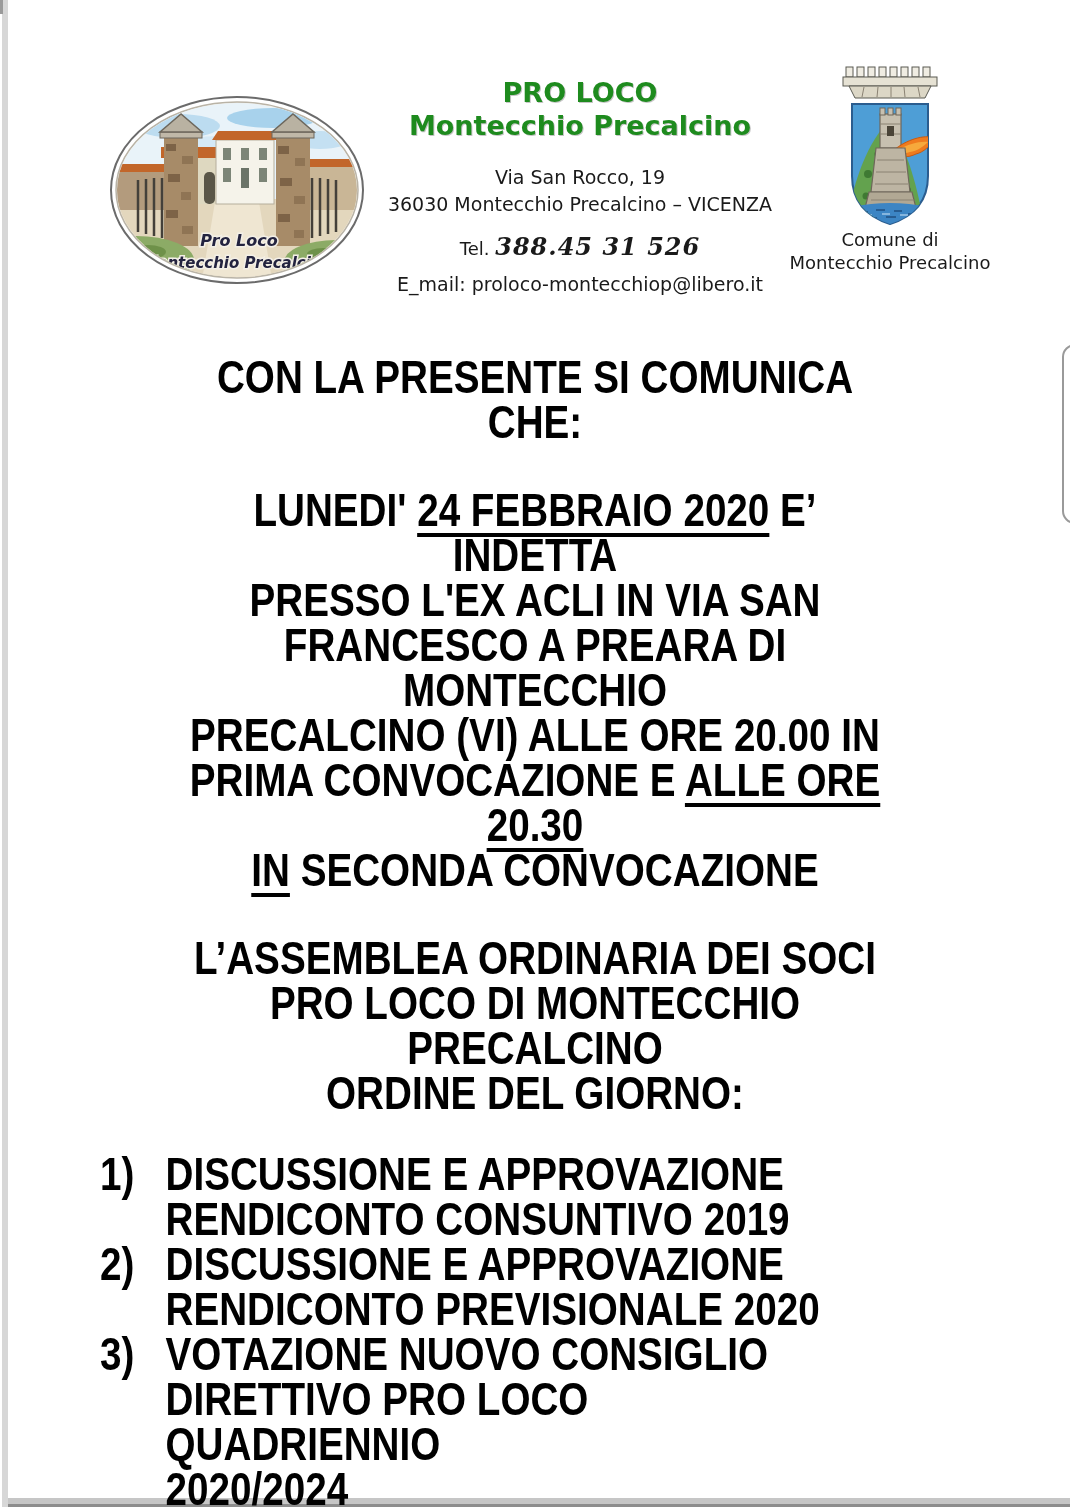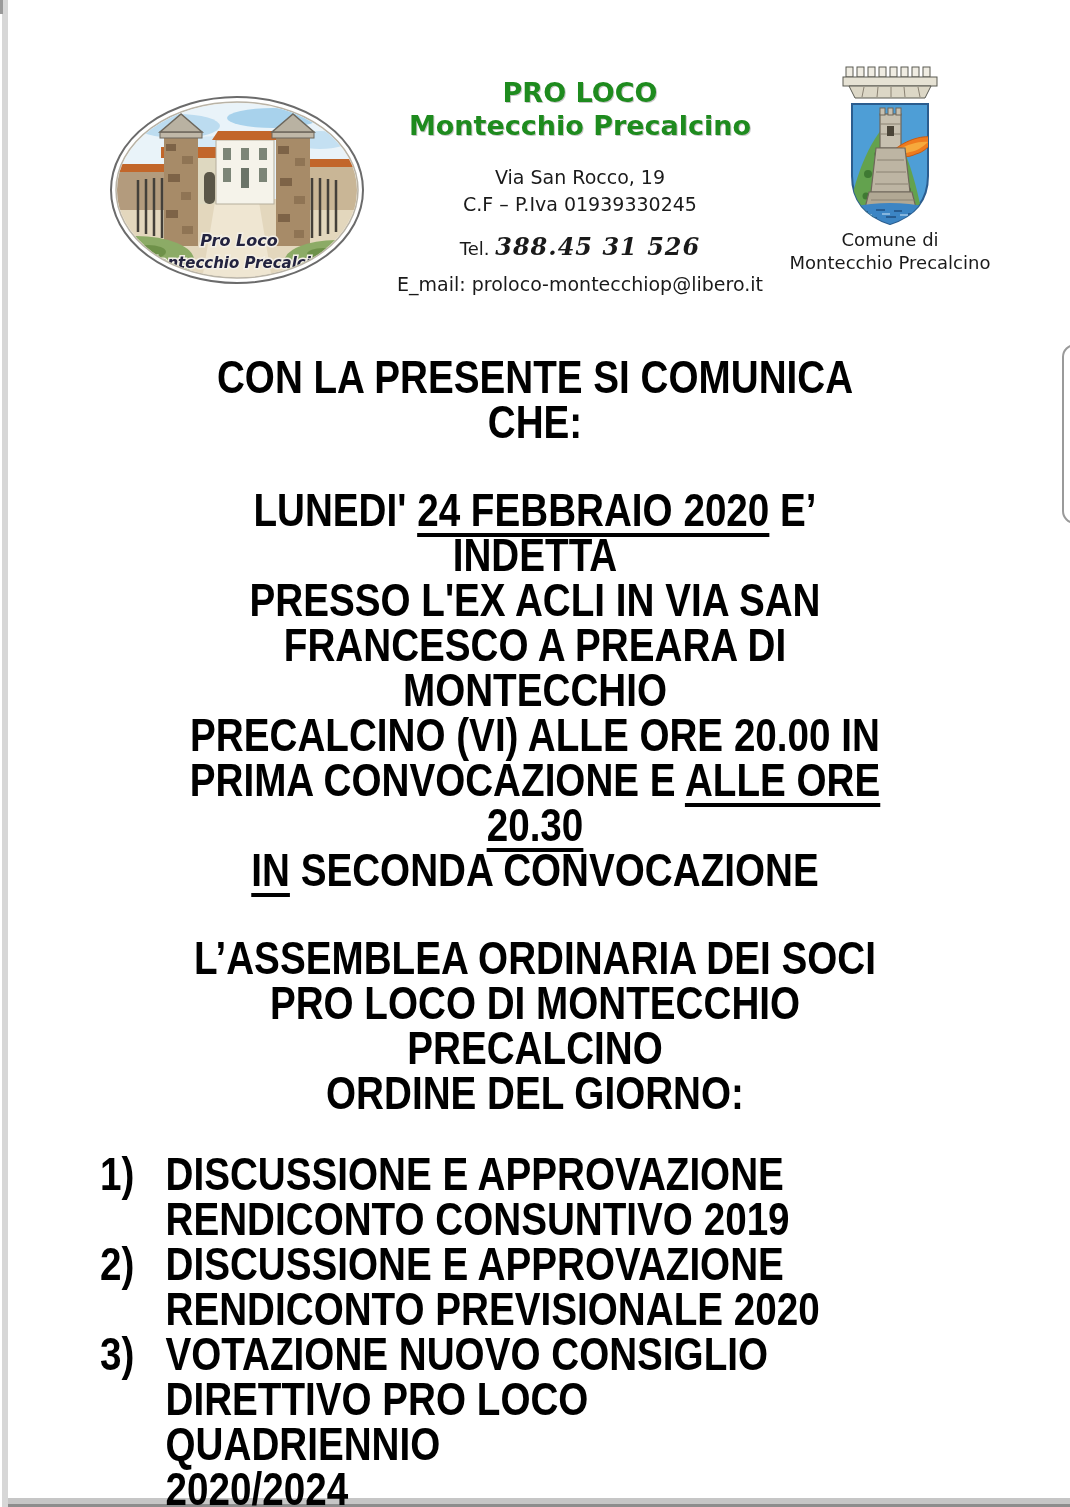--- a/index.html
+++ b/index.html
@@ -122,21 +122,21 @@
         <text x="129" y="174" text-anchor="middle" font-family="DejaVu Sans, sans-serif" font-size="15" font-weight="bold" font-style="italic" fill="#23233f" stroke="#f3efe6" stroke-width="3" paint-order="stroke">Montecchio Precalcino</text>
       </g>
     </svg>
   </div>
 
   <div class="org-block">
     <div class="org-name" style="color:#1e8b1e">PRO LOCO</div>
     <div class="org-name" style="color:#1e8b1e">Montecchio Precalcino</div>
     <div class="org-addr">
       <div>Via San Rocco, 19</div>
-      <div>C.F – P.Iva 01939330245</div>
+      <div>36030 Montecchio Precalcino – VICENZA</div>
     </div>
     <div class="org-tel">
       <span>Tel.</span>
       <span class="tel-num">388.45 31 526</span>
     </div>
     <div class="org-mail">
       <div>E_mail: proloco-montecchiop@libero.it</div>
     </div>
   </div>
 

